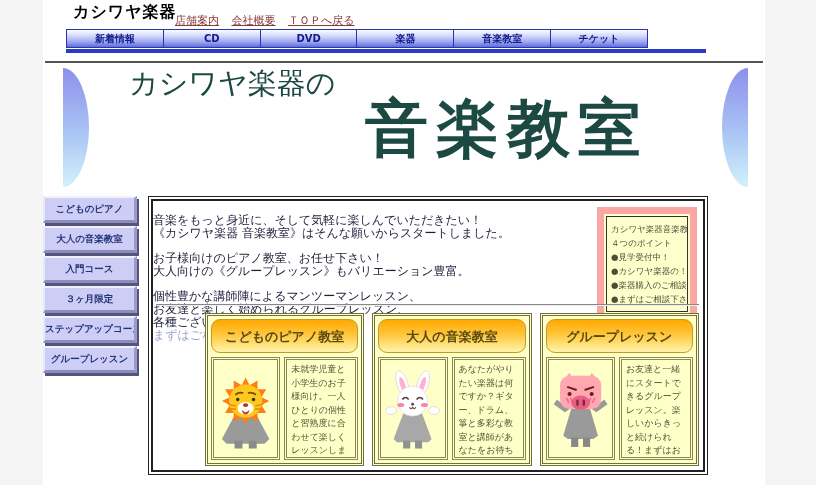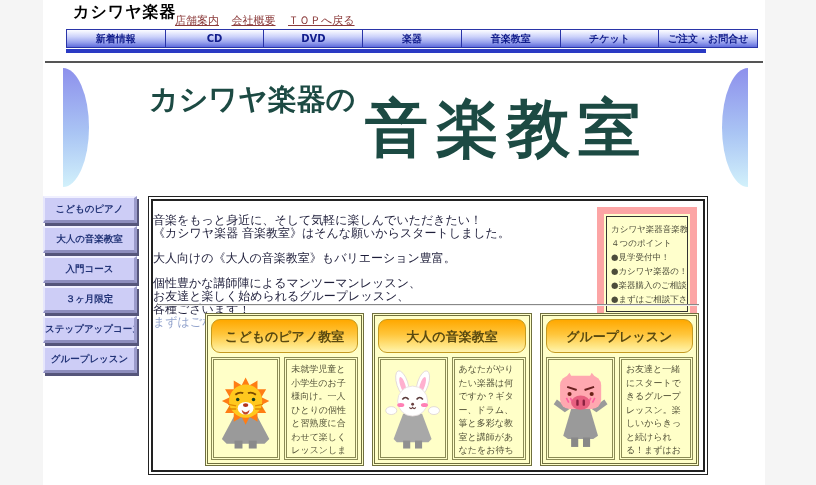--- a/index.html
+++ b/index.html
@@ -6,36 +6,36 @@
   html,body { width:816px; height:485px; overflow:hidden; }
   body { font-family:"DejaVu Sans", sans-serif; background:#f5f5f5; }
   .page { position:relative; width:816px; height:485px; background:#f5f5f5; }
   .sheet { position:absolute; left:43px; top:0; width:722px; height:485px; background:#ffffff; }
 
   
   .logo { position:absolute; left:30px; top:2px; font-size:16px; font-weight:900; color:#000; letter-spacing:1px;font-family:Liberation Mono, monospace; }
   .top-links { position:absolute; left:132px; top:13px; font-size:11px; }
   .top-links span { color:#8b3a3a; text-decoration:underline; margin-right:9px; cursor:pointer; }
 
-  .nav { position:absolute; left:23px; top:29px; width:692px; display:flex; }
+  .nav { position:absolute; left:23px; top:29px; width:582px; display:flex; }
   .nav-btn { flex:1; height:19px; border:1px solid #2a35a8; border-right:none;
              background:linear-gradient(180deg,#f8f9ff 4%,#ccd2fa 40%,#99a3ee 72%,#5f6cdc 100%);
              color:#101c8c; font-size:10px; font-weight:bold; text-align:center; line-height:17px;
              cursor:pointer; white-space:nowrap; overflow:hidden; }
   .nav-btn:last-child { border-right:1px solid #2a35a8; }
   .nav-bar { position:absolute; left:23px; top:49px; width:640px; height:4px; background:#2a3ac4; }
 
   .hr1 { position:absolute; left:2px; top:61px; width:718px; height:0; border-top:2px solid #555; }
 
   
   .oval { position:absolute; top:68px; width:26px; height:119px;
           background:linear-gradient(180deg,#8d90ec 0%,#aac5f4 55%,#d2f1fb 100%); }
   .oval-left  { left:20px;  border-radius:0 100% 100% 0 / 0 50% 50% 0; }
   .oval-right { left:679px; border-radius:100% 0 0 100% / 50% 0 0 50%; }
-  .banner-prefix { position:absolute; left:86px; top:80px; font-size:29px; color:#1c4a43; font-weight:bold; letter-spacing:0;margin-left:20px; }
+  .banner-prefix { position:absolute; left:86px; top:64px; font-size:29px; color:#1c4a43; font-weight:normal; letter-spacing:0; }
   .banner-title  { position:absolute; left:322px; top:94px; font-size:63px; color:#1c4a43; font-weight:bold; letter-spacing:8px; line-height:1.1; }
 
   
   .sidebar { position:absolute; left:0; top:196px; width:95px; }
   .side-btn { width:94px; height:27px; margin-bottom:3px; background:#cdcdf6;
               border-top:2px solid #f0f0ff; border-left:2px solid #e6e6fc;
               border-right:3px solid #9b9bcb; border-bottom:3px solid #8d8dbd;
               box-shadow:2px 3px 0 #55557a;
               color:#223377; font-size:9.5px; font-weight:bold; text-align:center; line-height:22px;
               cursor:pointer; white-space:nowrap; overflow:hidden; }
@@ -83,21 +83,20 @@
       <span>ＴＯＰへ戻る</span>
     </div>
 
     <div class="nav">
       <div class="nav-btn">新着情報</div>
       <div class="nav-btn">CD</div>
       <div class="nav-btn">DVD</div>
       <div class="nav-btn">楽器</div>
       <div class="nav-btn">音楽教室</div>
       <div class="nav-btn">チケット</div>
-      <div class="nav-btn">ご注文・お問合せ</div>
     </div>
     <div class="nav-bar"></div>
 
     <div class="hr1"></div>
 
     <div class="oval oval-left"></div>
     <div class="oval oval-right"></div>
     <div class="banner-prefix">カシワヤ楽器の</div>
     <div class="banner-title">音楽教室</div>
 
@@ -110,21 +109,22 @@
       <div class="side-btn">グループレッスン</div>
     </div>
 
     <div class="content-outer">
       <div class="content-inner">
 
         <div class="intro">
           <div>音楽をもっと身近に、そして気軽に楽しんでいただきたい！</div>
           <div>《カシワヤ楽器 音楽教室》はそんな願いからスタートしました。</div>
           <div class="gap"></div>
-          <div>大人向けの《大人の音楽教室》もバリエーション豊富。</div>
+          <div>お子様向けのピアノ教室、お任せ下さい！</div>
+          <div>大人向けの《グループレッスン》もバリエーション豊富。</div>
           <div class="gap"></div>
           <div>個性豊かな講師陣によるマンツーマンレッスン、</div>
           <div>お友達と楽しく始められるグループレッスン、</div>
           <div>各種ございます！</div>
           <div class="hl">まずはご相談ください！</div>
         </div>
 
         <div class="points-box">
           <div class="points-inner">
             <div>カシワヤ楽器音楽教室</div>

